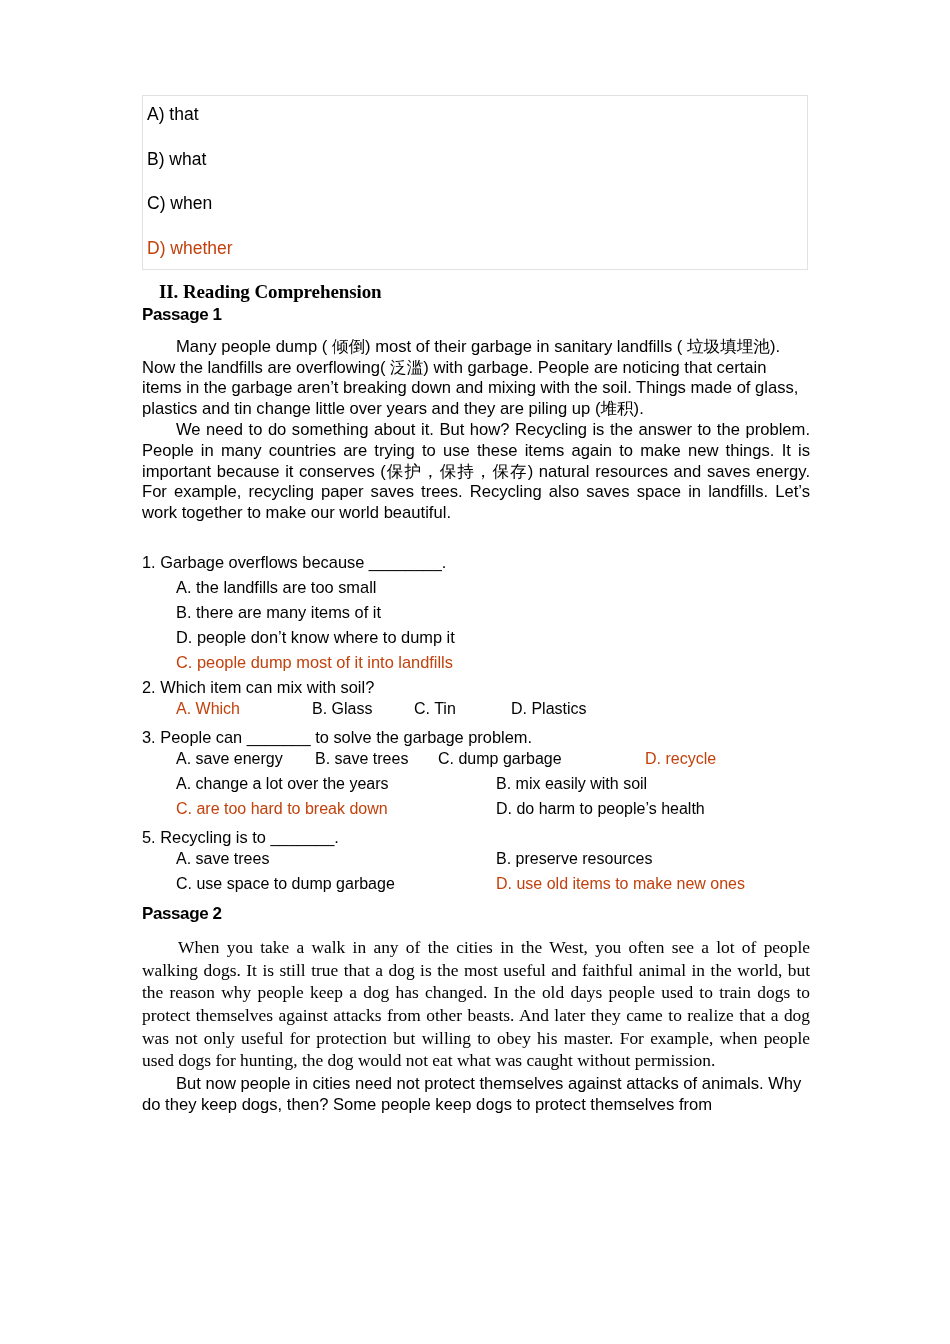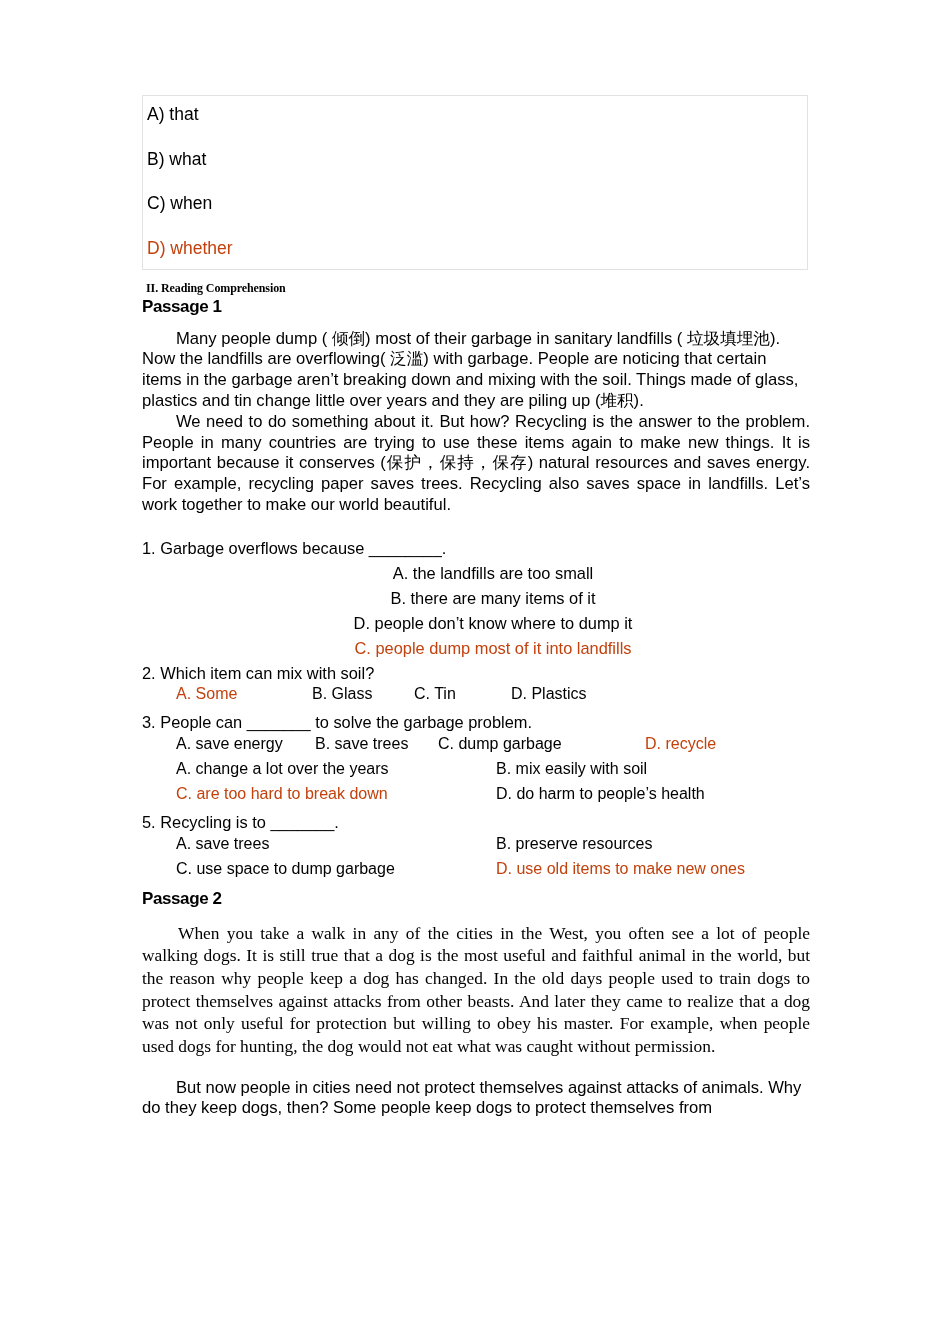--- a/index.html
+++ b/index.html
@@ -47,22 +47,22 @@
     padding: 6px 0 6px 4px;
     white-space: nowrap;
   }
   .opt-row + .opt-row { margin-top: 15px; }
   .red { color: #c2410c; }
 
   
   h2.section-heading {
     font-family: "Liberation Serif", serif;
     font-weight: bold;
-    font-size: 12px;
-    margin: 11px 0 0 4px;
+    font-size: 19px;
+    margin: 11px 0 0 17px;
     padding: 0;
     line-height: 1.18;
     letter-spacing: -0.1px;
   }
   h3.passage-heading {
     font-family: Liberation Sans, sans-serif;
     font-weight: bold;
     font-size: 17px;
     margin: 2px 0 0 0;
     padding: 0;
@@ -87,32 +87,31 @@
   p.para.serif {
     font-family: "Liberation Serif", serif;
     font-size: 17.4px;
     line-height: 1.3;
     text-align: justify;
     text-justify: inter-word;
     text-indent: 36px;
   }
 
   
-  .questions { margin-top: 20px; }
+  .questions { margin-top: 26px; }
   .q-stem {
     font-size: 16.4px;
     line-height: 1.52;
     white-space: nowrap;
   }
   .q-opts {
     font-size: 16.4px;
     line-height: 1.52;
     padding-left: 34px;
     white-space: nowrap;
-    text-align: center;
   }
   
   .tabrow { position: relative; height: 25px; }
   .tabrow span.col { position: absolute; top: 0; }
 
   
   .twocol { position: relative; height: 25px; }
   .twocol span.c1 { position: absolute; left: 34px; top: 0; }
   .twocol span.c2 { position: absolute; left: 354px; top: 0; }
 </style>
@@ -139,21 +138,21 @@
     <div class="questions">
 
       <div class="q-stem">1. Garbage overflows because ________.</div>
       <div class="q-opts">A. the landfills are too small</div>
       <div class="q-opts">B. there are many items of it</div>
       <div class="q-opts">D. people don’t know where to dump it</div>
       <div class="q-opts red">C. people dump most of it into landfills</div>
 
       <div class="q-stem">2. Which item can mix with soil?</div>
       <div class="tabrow">
-        <span class="col red" style="left:34px">A. Some</span>
+        <span class="col red" style="left:34px">A. Which</span>
         <span class="col" style="left:170px">B. Glass</span>
         <span class="col" style="left:272px">C. Tin</span>
         <span class="col" style="left:369px">D. Plastics</span>
       </div>
 
       <div class="q-stem">3. People can _______ to solve the garbage problem.</div>
       <div class="tabrow">
         <span class="col" style="left:34px">A. save energy</span>
         <span class="col" style="left:173px">B. save trees</span>
         <span class="col" style="left:296px">C. dump garbage</span>
@@ -176,16 +175,16 @@
       </div>
       <div class="twocol">
         <span class="c1">C. use space to dump garbage</span>
         <span class="c2 red">D. use old items to make new ones</span>
       </div>
     </div>
 
     <h3 class="passage-heading p2">Passage 2</h3>
 
     <p class="para serif" style="margin-top:12px">When you take a walk in any of the cities in the West, you often see a lot of people walking dogs. It is still true that a dog is the most useful and faithful animal in the world, but the reason why people keep a dog has changed. In the old days people used to train dogs to protect themselves against attacks from other beasts. And later they came to realize that a dog was not only useful for protection but willing to obey his master. For example, when people used dogs for hunting, the dog would not eat what was caught without permission.</p>
-    <p class="para nojust" style="margin-top:20px">But now people in cities need not protect themselves against attacks of animals. Why do they keep dogs, then? Some people keep dogs to protect themselves from</p>
+    <p class="para nojust" style="margin-top:2px">But now people in cities need not protect themselves against attacks of animals. Why do they keep dogs, then? Some people keep dogs to protect themselves from</p>
 
   </div>
 </div>
 
 </body></html>

